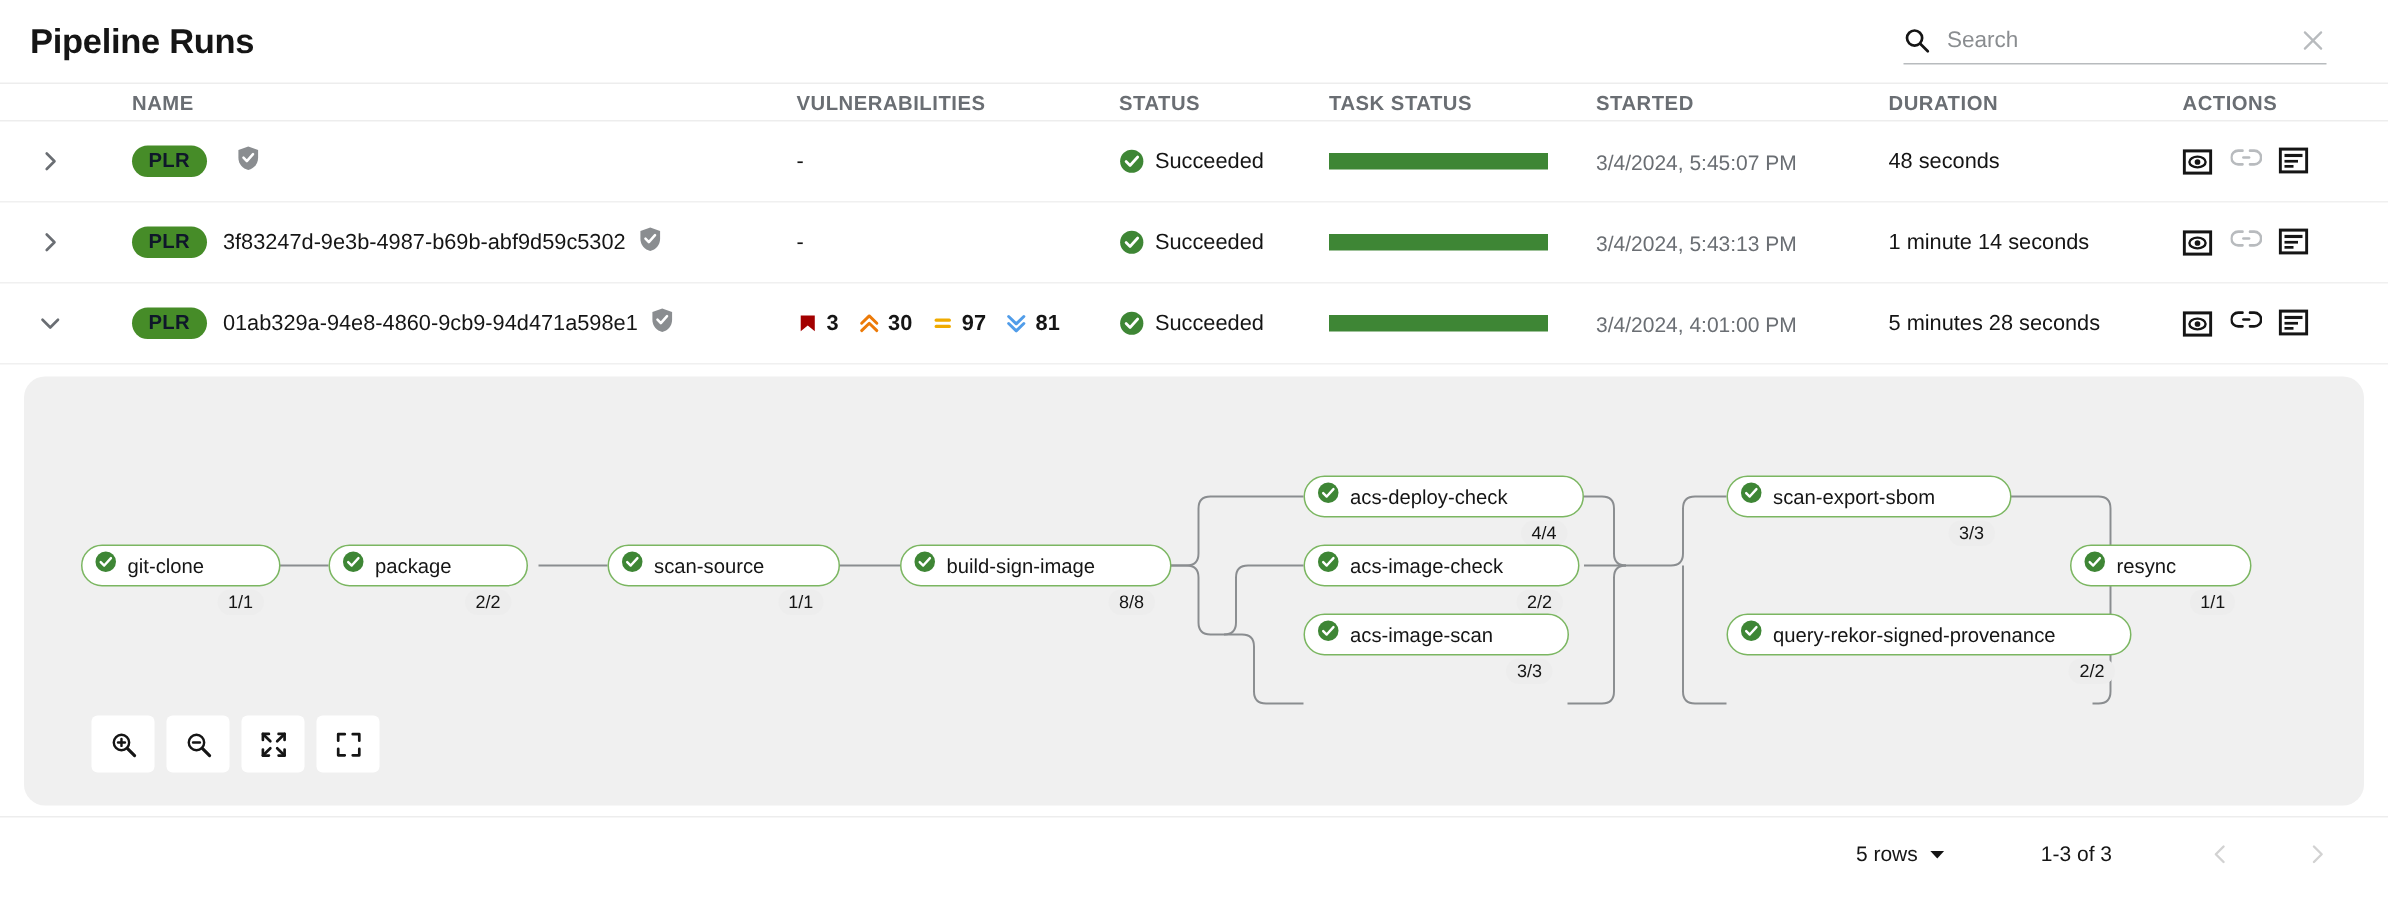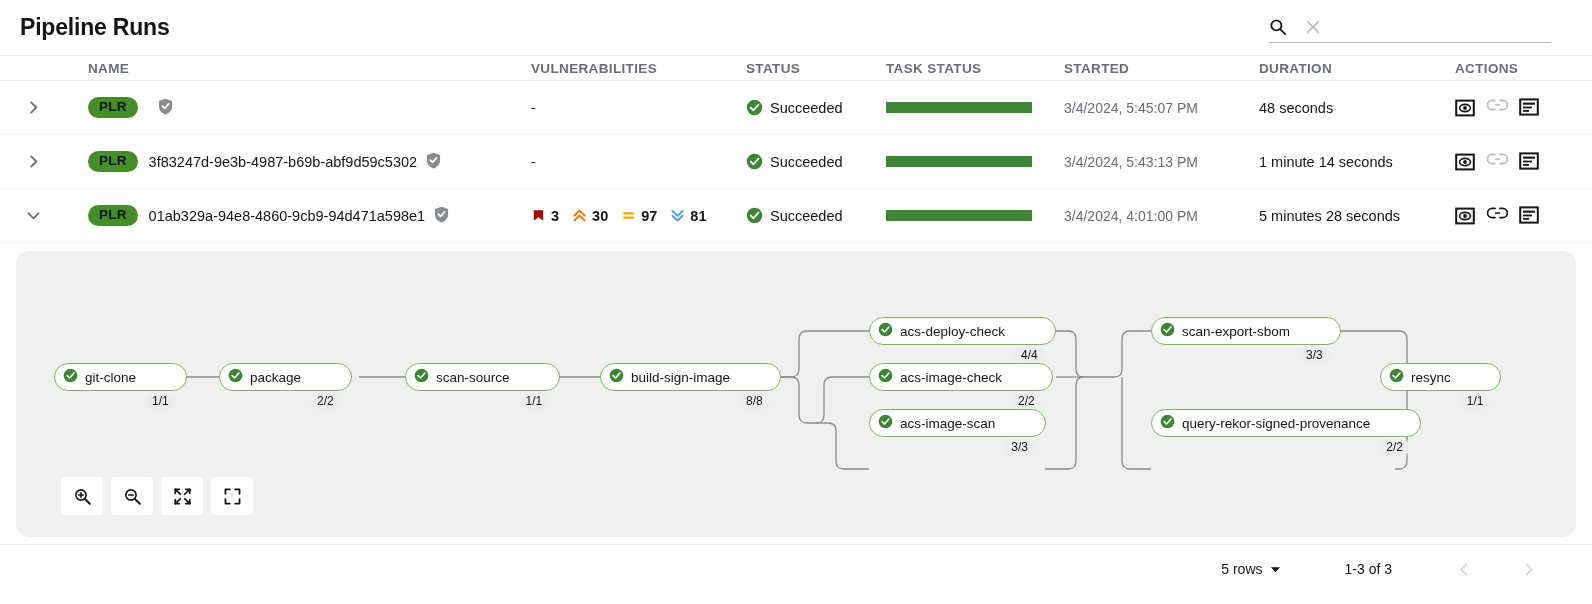--- a/index.html
+++ b/index.html
@@ -206,21 +206,21 @@
   .table-footer-divider {
     margin-top: 7px;
     border-top: 1px solid #ededed;
     height: 1px;
   }
   .pagination {
     height: 48px;
     display: flex;
     align-items: center;
     justify-content: flex-end;
-    padding-right: 50px;
+    padding-right: 34px;
     gap: 16px;
     font-size: 14px;
   }
   .rows-select {
     display: flex; align-items: center; gap: 7px;
     cursor: pointer;
     color: #151515;
     margin-right: 48px;
   }
   .page-range { color: #151515; margin-right: 42px; }
@@ -239,20 +239,21 @@
 <div class="page-header">
   <div class="page-title">Pipeline Runs</div>
 
   <div class="search-wrap">
     <span class="search-icon">
       <svg viewBox="0 0 20 20" width="18" height="18" fill="none" stroke="#151515" stroke-width="2">
         <circle cx="8.2" cy="8.2" r="5.6"></circle>
         <line x1="12.6" y1="12.6" x2="18" y2="18" stroke-linecap="round"></line>
       </svg>
     </span>
+    <input class="search-input" type="text" placeholder="Search" style="">
     <span class="search-clear">
       <svg viewBox="0 0 20 20" width="18" height="18" fill="none" stroke="#b8bbbe" stroke-width="1.7" stroke-linecap="round">
         <line x1="4" y1="4" x2="16" y2="16"></line>
         <line x1="16" y1="4" x2="4" y2="16"></line>
       </svg>
     </span>
   </div>
 </div>
 
 <div class="table">

